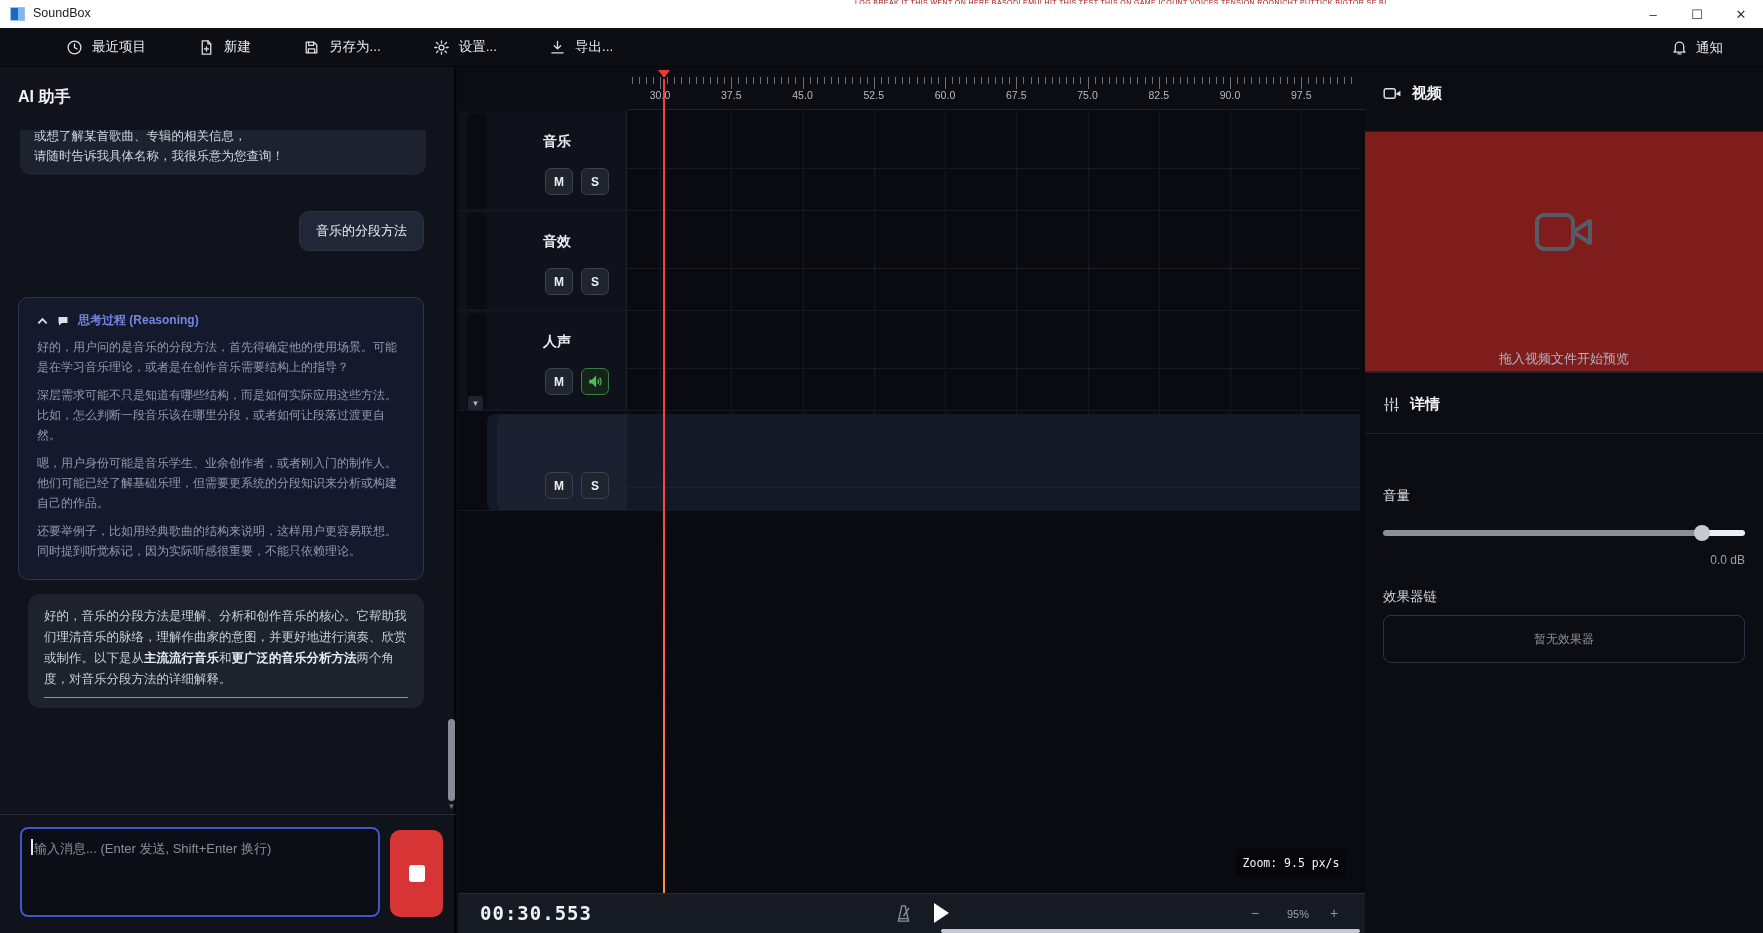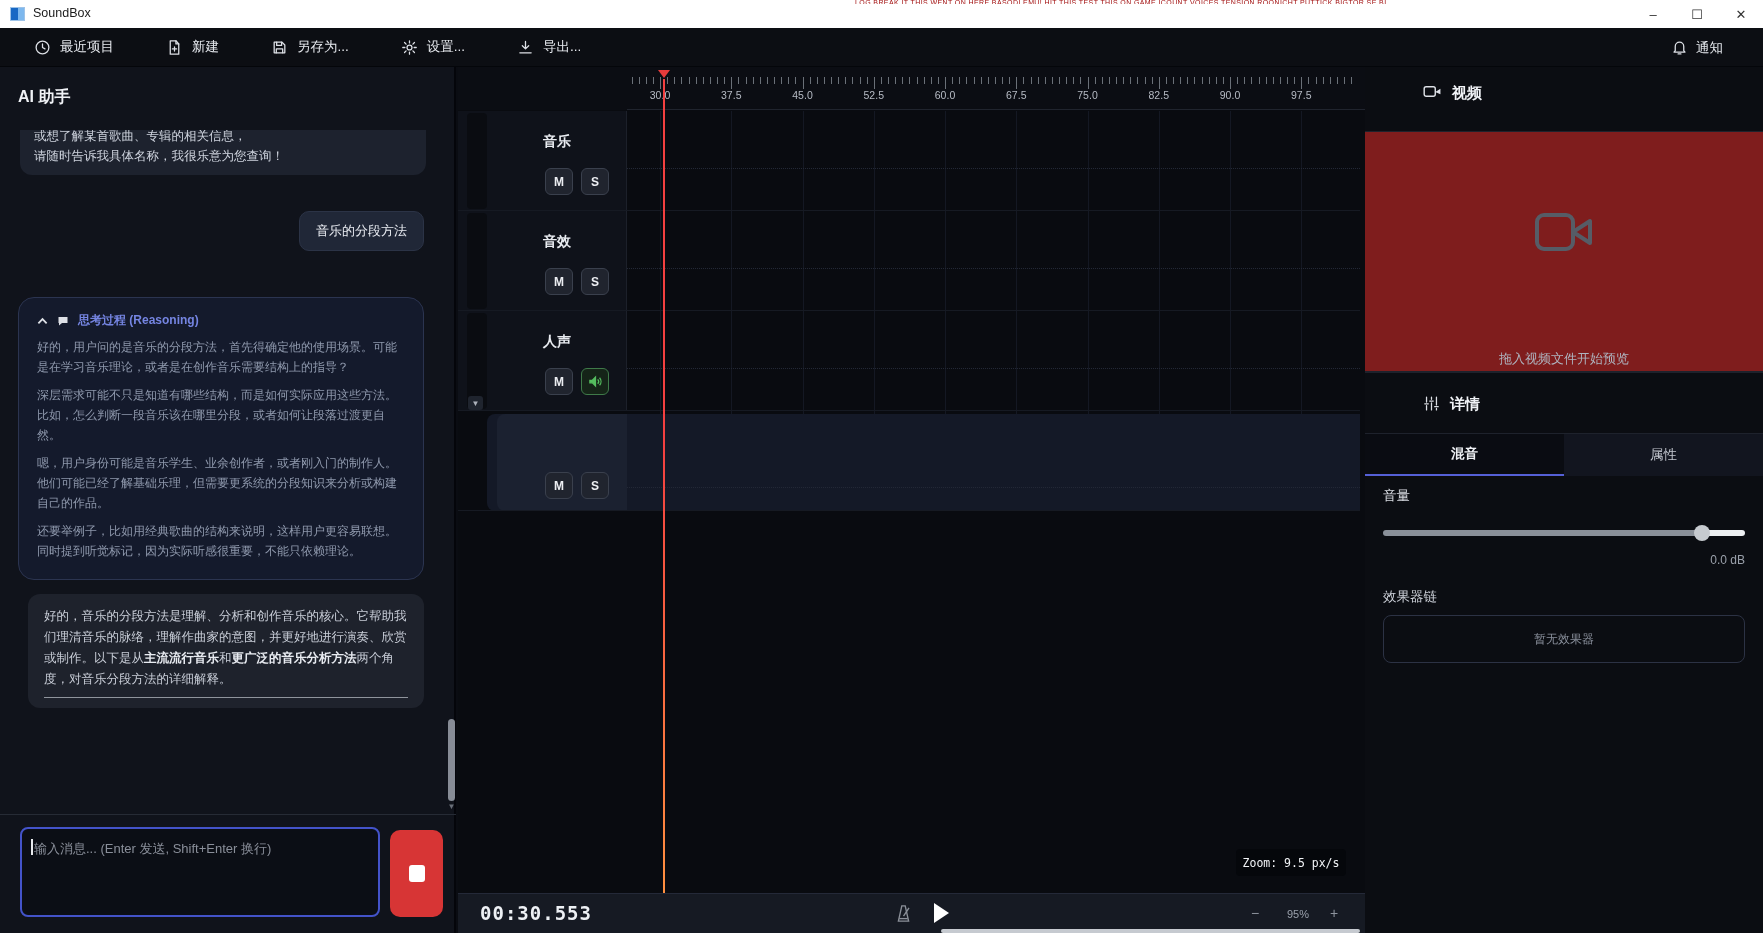--- a/index.html
+++ b/index.html
@@ -10,39 +10,39 @@
   #appicon { position:absolute; left:10px; top:7px; width:15px; height:14px;
     background:linear-gradient(90deg,#1868c4 55%,#7db8ee 55%); border:1px solid #9ec3e8; }
   #apptitle { position:absolute; left:33px; top:6px; font-size:12.5px; color:#1b1b1b; }
   #debugtext { position:absolute; left:855px; top:0; width:908px; height:5px; overflow:hidden;
     color:#a31111; font-size:7px; line-height:7px; margin-top:-1px; letter-spacing:.4px; white-space:nowrap; }
   .winbtn { position:absolute; top:0; width:44px; height:28px; display:flex; align-items:center;
     justify-content:center; color:#333; font-size:13px; }
   
   #toolbar { position:absolute; left:0; top:28px; width:1763px; height:39px; background:#0c0e13;
     display:flex; align-items:center; border-bottom:1px solid #04060a; }
-  #toolbar-items { display:flex; gap:52px; padding-left:34px; }
+  #toolbar-items { display:flex; gap:52px; padding-left:66px; }
   .tbitem { display:flex; align-items:center; gap:9px; color:#e6e9ee; font-size:13.5px; cursor:default; }
   .ic { display:inline-flex; align-items:center; justify-content:center; color:#dde0e6; }
   .ic svg { display:block; }
   #notify { position:absolute; right:40px; top:0; height:39px; display:flex; align-items:center;
     gap:8px; color:#e6e9ee; font-size:13.5px; }
   
   #left { position:absolute; left:0; top:67px; width:456px; height:866px; background:#10131b;
     border-right:2px solid #04050a; }
   #ai-title { position:absolute; left:18px; top:20px; font-size:16px; font-weight:bold; color:#f0f2f6; }
   #chat { position:absolute; left:0; top:63px; width:446px; height:684px; overflow:hidden;
     display:flex; flex-direction:column; }
   .bubble { background:#1d222e; border-radius:12px; padding:9px 14px; color:#cfd4de;
     font-size:12.5px; line-height:20px; }
   #bubble1 { margin:-13px 20px 0 20px; }
   #userbubble { align-self:flex-end; margin:36px 22px 0 0; background:#202737; border:1px solid #2b3346;
     color:#e8ebf1; font-size:13px; padding:10px 16px; border-radius:10px; }
   #reasoning { margin:46px 22px 0 18px; background:#141a2c; border:1px solid #2b3450;
-    border-radius:16px; padding:14px 18px 10px 18px; }
+    border-radius:10px; padding:14px 18px 10px 18px; }
   #reasoninghead { display:flex; align-items:center; gap:9px; color:#7585e2; font-size:12px;
     font-weight:bold; margin-bottom:4px; }
   #reasoning p { color:#8f99ad; font-size:12px; line-height:20px; margin:8px 0; }
   #finalbubble { margin:14px 22px 0 28px; background:#1e222c; border-radius:12px;
     padding:12px 16px 10px 16px; color:#c9ced8; font-size:12.5px; line-height:21px; }
   #finalbubble b { color:#e8ebf1; }
   #finalhr { border-top:1px solid #8f949c; margin-top:7px; }
   #chatdivider { position:absolute; left:0; top:747px; width:456px; border-top:1px solid #262b35; }
   #msginput { position:absolute; left:20px; top:760px; width:360px; height:90px; background:#0b0e15;
     border:2px solid #4353c9; border-radius:8px; color:#8a8f9a; font-size:13px;
@@ -95,21 +95,21 @@
   #metroicon { position:absolute; left:437px; top:10px; color:#8b9099; }
   #playbtn { position:absolute; left:476px; top:9px; width:0; height:0;
     border-top:10px solid transparent; border-bottom:10px solid transparent; border-left:15px solid #fff; }
   #zoomout { position:absolute; left:793px; top:11px; color:#8d939d; font-size:14px; }
   #zoompct { position:absolute; left:818px; top:14px; width:44px; text-align:center; color:#9aa0ab; font-size:11px; }
   #zoomin  { position:absolute; left:872px; top:11px; color:#8d939d; font-size:14px; }
   #hscroll { position:absolute; left:483px; top:862px; width:419px; height:4px; background:#c6cad0;
     border-radius:2px; z-index:6; }
   
   #right { position:absolute; left:1365px; top:67px; width:398px; height:866px; background:#0b0d12; }
-  .sechead { display:flex; align-items:flex-start; gap:10px; color:#f0f2f6; font-size:15px; font-weight:bold;margin-left:40px; }
+  .sechead { display:flex; align-items:center; gap:10px; color:#f0f2f6; font-size:15px; font-weight:bold; }
   #videohead { position:absolute; left:18px; top:17px; }
   #videoheadborder { position:absolute; left:0; top:64px; width:398px; border-top:1px solid #1e222c; }
   #videoarea { position:absolute; left:0; top:65px; width:398px; height:241px; background:#7f1d1d;
     border-bottom:2px solid #1e222c; }
   #cambig { position:absolute; left:169px; top:78px; color:#565c66; }
   #videohint { position:absolute; left:0; top:218px; width:398px; text-align:center; color:#aeb4bf; font-size:13px; }
   #detailshead { position:absolute; left:18px; top:328px; }
   #detailsborder { position:absolute; left:0; top:366px; width:398px; border-top:1px solid #1e222c; }
   #tabs { position:absolute; left:0; top:367px; width:398px; height:42px; display:flex; }
   .tab { flex:1; display:flex; align-items:center; justify-content:center; font-size:13.5px; }
@@ -455,24 +455,20 @@
   <div class="sechead" id="detailshead">
     <span class="ic">
         <svg width="17" height="17" viewBox="0 0 24 24" fill="none" stroke="currentColor" stroke-width="1.8" stroke-linecap="round" stroke-linejoin="round">
           <path d="M5 3v7M5 15v6M12 3v3M12 11v10M19 3v11M19 19v2"></path>
           <path d="M2.5 12.5h5M9.5 8.5h5M16.5 16.5h5"></path>
         </svg>
       </span>
     <span>详情</span>
   </div>
   <div id="detailsborder"></div>
-  <div id="tabs">
-      <div class="tab active">混音</div>
-      <div class="tab inactive">属性</div>
-    </div>
   <div id="vol-label">音量</div>
   <div id="slider">
     <div class="trackL"></div>
     <div class="trackR"></div>
     <div class="thumb"></div>
   </div>
   <div id="vol-value">0.0 dB</div>
   <div id="fx-label">效果器链</div>
   <div id="fx-box">暂无效果器</div>
 </div>

